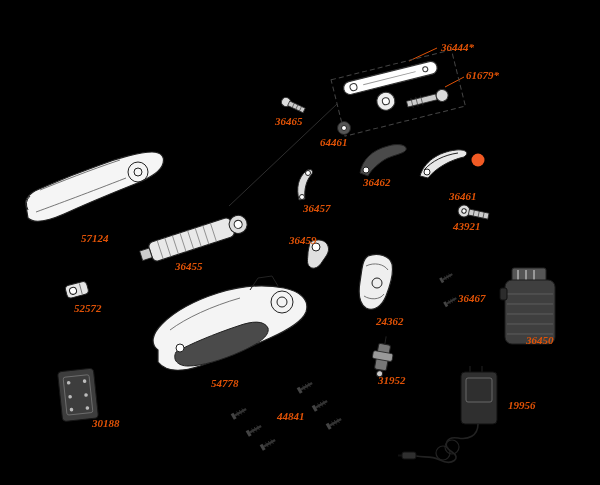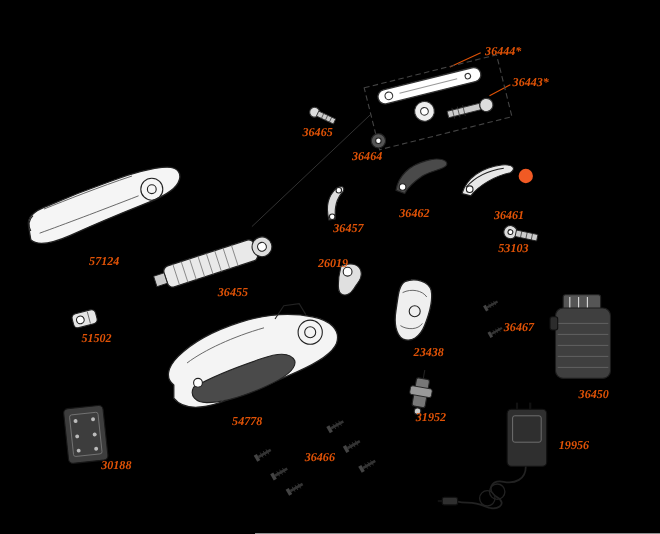--- a/index.html
+++ b/index.html
@@ -198,33 +198,33 @@
       <rect x="466" y="378" width="26" height="24" rx="2" fill="none" stroke="#777" stroke-width="0.8"></rect>
       <path d="M478,424 C478,436 468,440 458,438 C446,436 442,446 452,452 C462,458 452,466 440,460 C430,455 424,458 416,456" fill="none" stroke="#222" stroke-width="1.6"></path>
       <circle cx="452" cy="447" r="7" fill="none" stroke="#222" stroke-width="1.2"></circle>
       <circle cx="443" cy="453" r="7" fill="none" stroke="#222" stroke-width="1.2"></circle>
       <rect x="402" y="452" width="14" height="7" rx="2" fill="#2f2f2f" stroke="#111"></rect>
       <line x1="398" y1="455.5" x2="402" y2="455.5" stroke="#111" stroke-width="2"></line>
     </g>
   </svg>
 
   <span class="part-label" style="left:441px;top:41px">36444*</span>
-  <span class="part-label" style="left:466px;top:69px">36443*</span>
+  <span class="part-label" style="left:466px;top:69px">61679*</span>
   <span class="part-label" style="left:275px;top:115px">36465</span>
-  <span class="part-label" style="left:320px;top:136px">36464</span>
-  <span class="part-label" style="left:363px;top:188px">36462</span>
+  <span class="part-label" style="left:320px;top:136px">64461</span>
+  <span class="part-label" style="left:363px;top:176px">36462</span>
   <span class="part-label" style="left:449px;top:190px">36461</span>
   <span class="part-label" style="left:303px;top:202px">36457</span>
-  <span class="part-label" style="left:453px;top:220px">53103</span>
+  <span class="part-label" style="left:453px;top:220px">43921</span>
   <span class="part-label" style="left:81px;top:232px">57124</span>
-  <span class="part-label" style="left:198px;top:260px">36455</span>
-  <span class="part-label" style="left:289px;top:234px">26019</span>
-  <span class="part-label" style="left:74px;top:302px">51502</span>
-  <span class="part-label" style="left:376px;top:315px">23438</span>
+  <span class="part-label" style="left:175px;top:260px">36455</span>
+  <span class="part-label" style="left:289px;top:234px">36459</span>
+  <span class="part-label" style="left:74px;top:302px">52572</span>
+  <span class="part-label" style="left:376px;top:315px">24362</span>
   <span class="part-label" style="left:458px;top:292px">36467</span>
-  <span class="part-label" style="left:526px;top:353px">36450</span>
+  <span class="part-label" style="left:526px;top:334px">36450</span>
   <span class="part-label" style="left:211px;top:377px">54778</span>
   <span class="part-label" style="left:378px;top:374px">31952</span>
   <span class="part-label" style="left:92px;top:417px">30188</span>
-  <span class="part-label" style="left:277px;top:410px">36466</span>
+  <span class="part-label" style="left:277px;top:410px">44841</span>
   <span class="part-label" style="left:508px;top:399px">19956</span>
 
 </div>
 
 </body></html>

